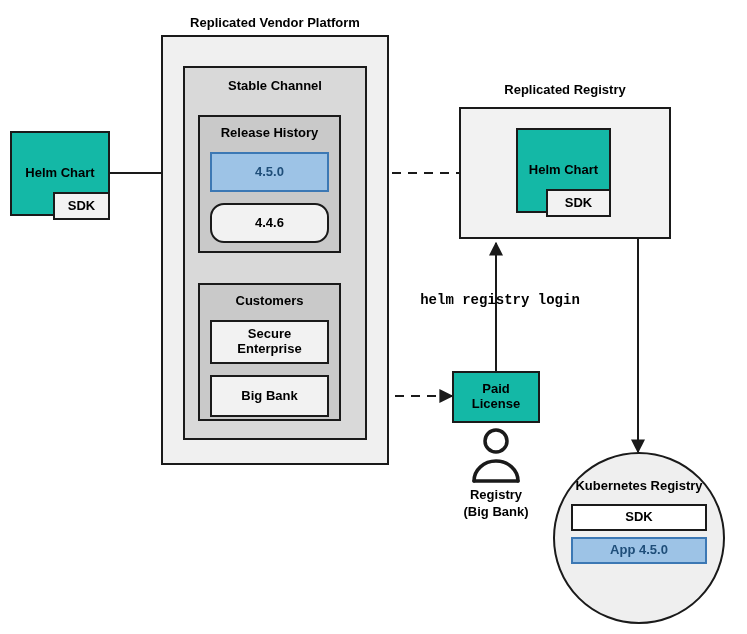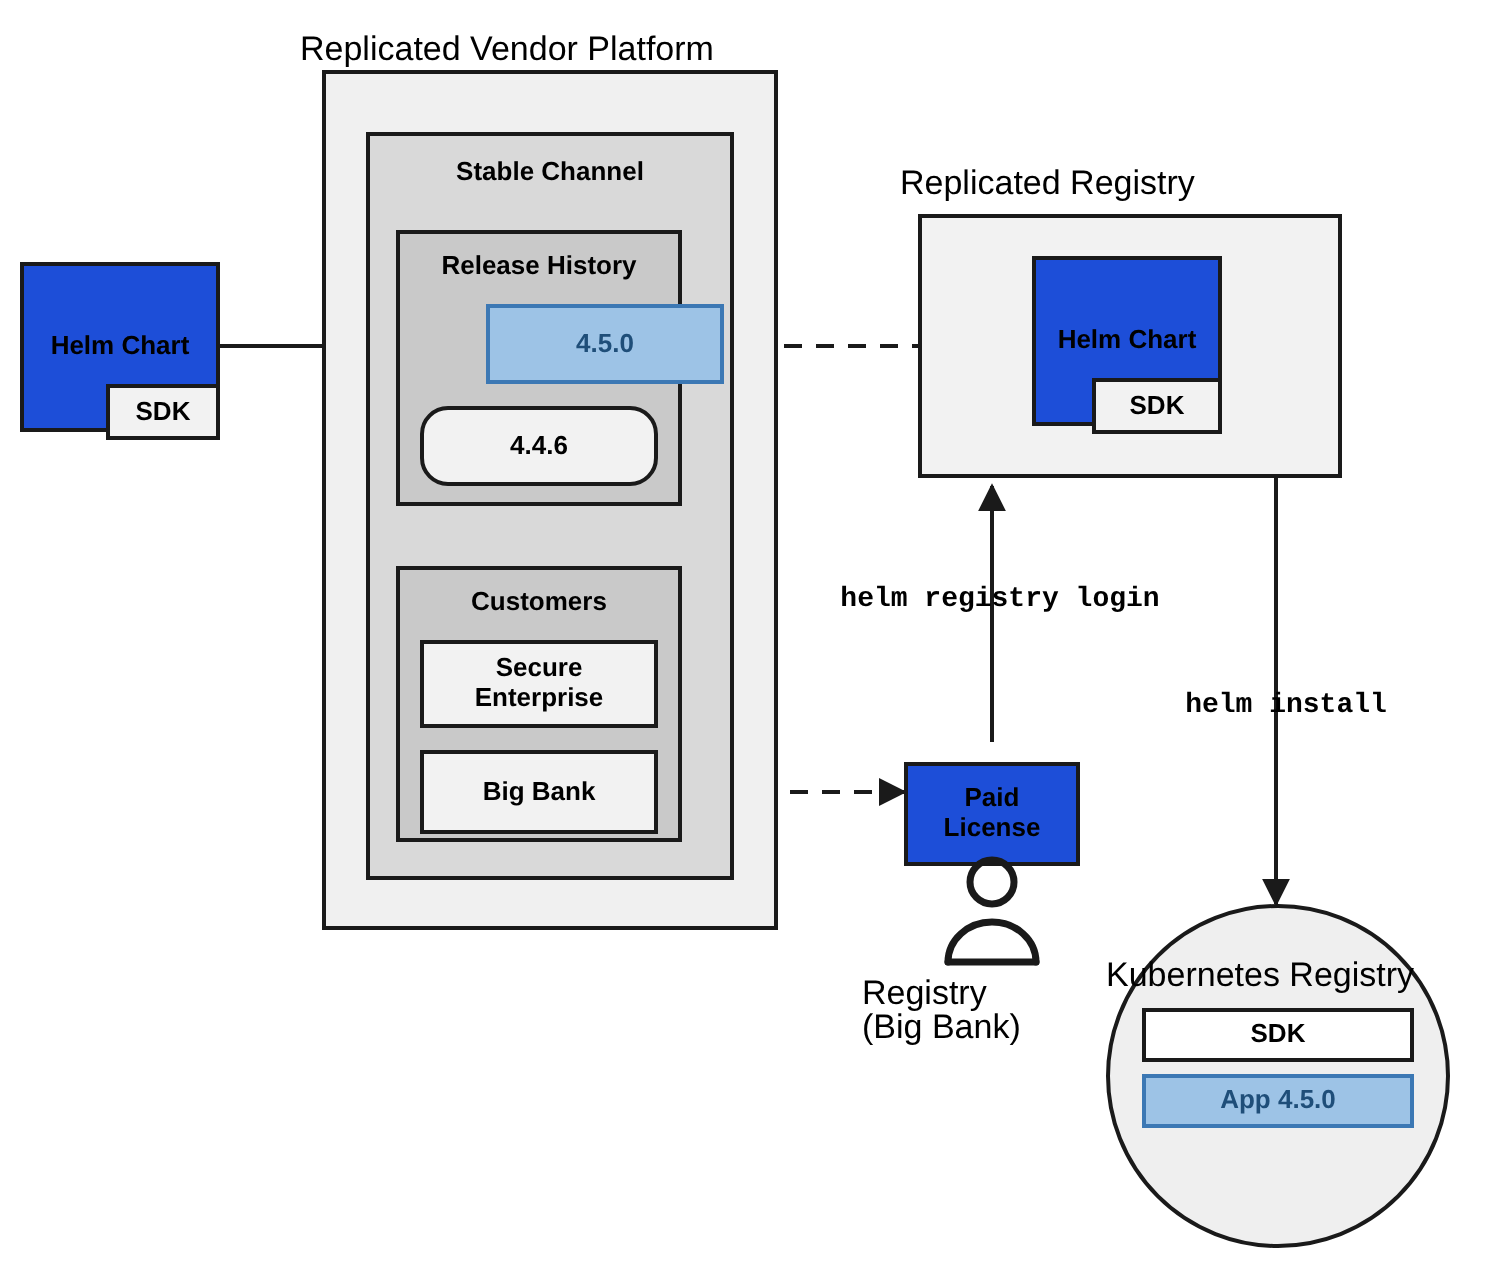--- a/index.html
+++ b/index.html
@@ -45,28 +45,29 @@
     display: block;
     width: 100%;
     text-align: center;
     font-weight: bold;
   }
 
   .fill-platform  { background: #F0F0F0; }
   .fill-channel   { background: #D9D9D9; }
   .fill-group     { background: #C9C9C9; }
   .fill-light     { background: #F2F2F2; }
-  .fill-gray      { background: #1d4ed8; }
+  .fill-gray      { background: #14b8a6; }
   .fill-white     { background: #FFFFFF; }
   .fill-blue      { background: #9DC3E6; border-color: #3C78B4; color: #1F4E79; }
 
   
   .outer-label {
-    font-weight: normal;
-    font-size: 17px;
+    font-weight: bold;
+    font-size: 13px;
+    text-align: center;
     white-space: nowrap;
   }
   .mono-label {
     font-family: "Liberation Mono", "DejaVu Sans Mono", monospace;
     font-weight: bold;
     font-size: 14px;
     letter-spacing: 0px;
     white-space: nowrap;
     text-align: center;
   }
@@ -120,21 +121,21 @@
 
   <div class="abs fill-platform" style="left:161px; top:35px; width:228px; height:430px; border:2px solid #1a1a1a;"></div>
 
   <div class="abs titled fill-channel" style="left:183px; top:66px; width:184px; height:374px; padding-top:10px;">
     <span class="title-text">Stable Channel</span>
   </div>
 
   <div class="abs titled fill-group" style="left:198px; top:115px; width:143px; height:138px; padding-top:8px;">
     <span class="title-text">Release History</span>
   </div>
-  <div class="abs box fill-blue" style="left:210px; top:152px; width:119px; height:40px; z-index:4;margin-left:33px;">
+  <div class="abs box fill-blue" style="left:210px; top:152px; width:119px; height:40px; z-index:4;">
     <span>4.5.0</span>
   </div>
   <div class="abs box fill-light" style="left:210px; top:203px; width:119px; height:40px; z-index:4;border-radius:14px;">
     <span>4.4.6</span>
   </div>
 
   <div class="abs titled fill-group" style="left:198px; top:283px; width:143px; height:138px; padding-top:8px;">
     <span class="title-text">Customers</span>
   </div>
   <div class="abs box fill-light" style="left:210px; top:320px; width:119px; height:44px; z-index:4;">
@@ -149,35 +150,34 @@
 
   <div class="abs fill-light" style="left:459px; top:107px; width:212px; height:132px; border:2px solid #1a1a1a;"></div>
 
   <div class="abs box fill-gray" style="left:516px; top:128px; width:95px; height:85px; z-index:3;">
     <span>Helm Chart</span>
   </div>
   <div class="abs box fill-light" style="left:546px; top:189px; width:65px; height:28px; z-index:4;">
     <span>SDK</span>
   </div>
 
-  <div class="abs box fill-gray" style="left:452px; top:371px; width:88px; height:52px;margin-top:10px;">
+  <div class="abs box fill-gray" style="left:452px; top:371px; width:88px; height:52px;">
     <span style="white-space:pre-line;">Paid
 License</span>
   </div>
 
   <svg class="person-svg" style="left:466px; top:427px; width:60px; height:58px;" viewBox="0 0 60 58">
     <circle cx="30" cy="14" r="11" fill="none" stroke="#1a1a1a" stroke-width="3.5"></circle>
     <path d="M 8 54 A 22 20 0 0 1 52 54" fill="none" stroke="#1a1a1a" stroke-width="3.5" stroke-linecap="round"></path>
     <line x1="8" y1="54" x2="52" y2="54" stroke="#1a1a1a" stroke-width="3.5" stroke-linecap="round"></line>
   </svg>
   <div class="abs outer-label" style="left:431px; top:487px; width:130px;">Registry</div>
   <div class="abs outer-label" style="left:431px; top:504px; width:130px;">(Big Bank)</div>
 
   <div class="abs mono-label" style="left:380px; top:292px; width:240px;">helm registry login</div>
-  <div class="abs mono-label" style="left:558px; top:345px; width:170px;">helm install</div>
 
   <div class="abs circle" style="left:553px; top:452px; width:172px; height:172px;"></div>
   <div class="abs outer-label" style="left:553px; top:478px; width:172px; z-index:3;">Kubernetes Registry</div>
 
   <div class="abs box fill-white" style="left:571px; top:504px; width:136px; height:27px; z-index:3;">
     <span>SDK</span>
   </div>
   <div class="abs box fill-blue" style="left:571px; top:537px; width:136px; height:27px; z-index:3;">
     <span>App 4.5.0</span>
   </div>

